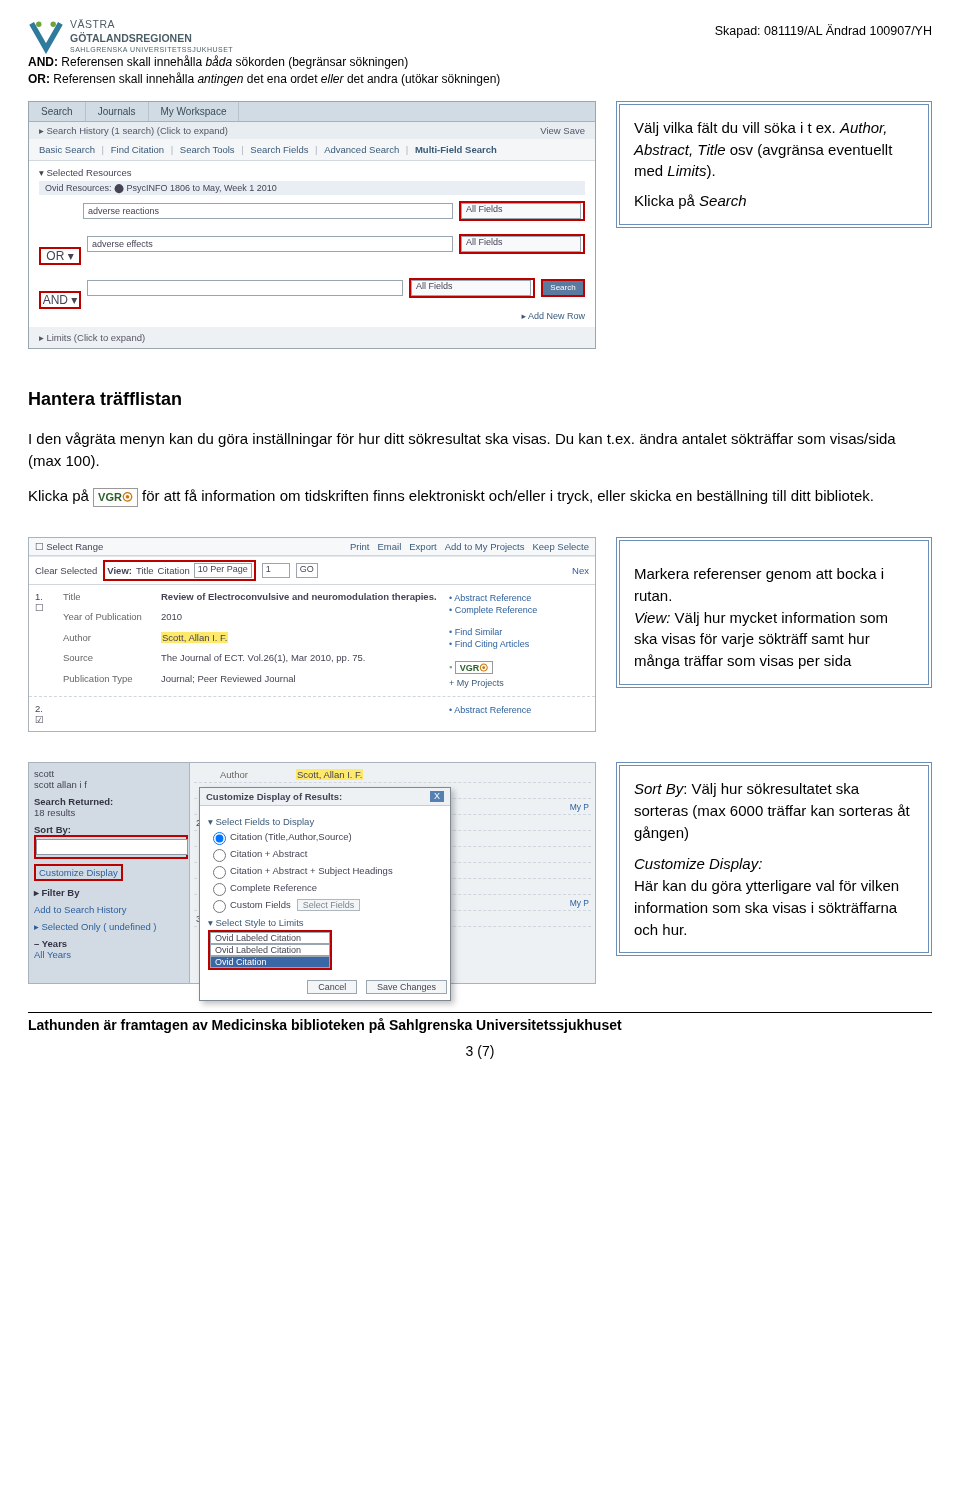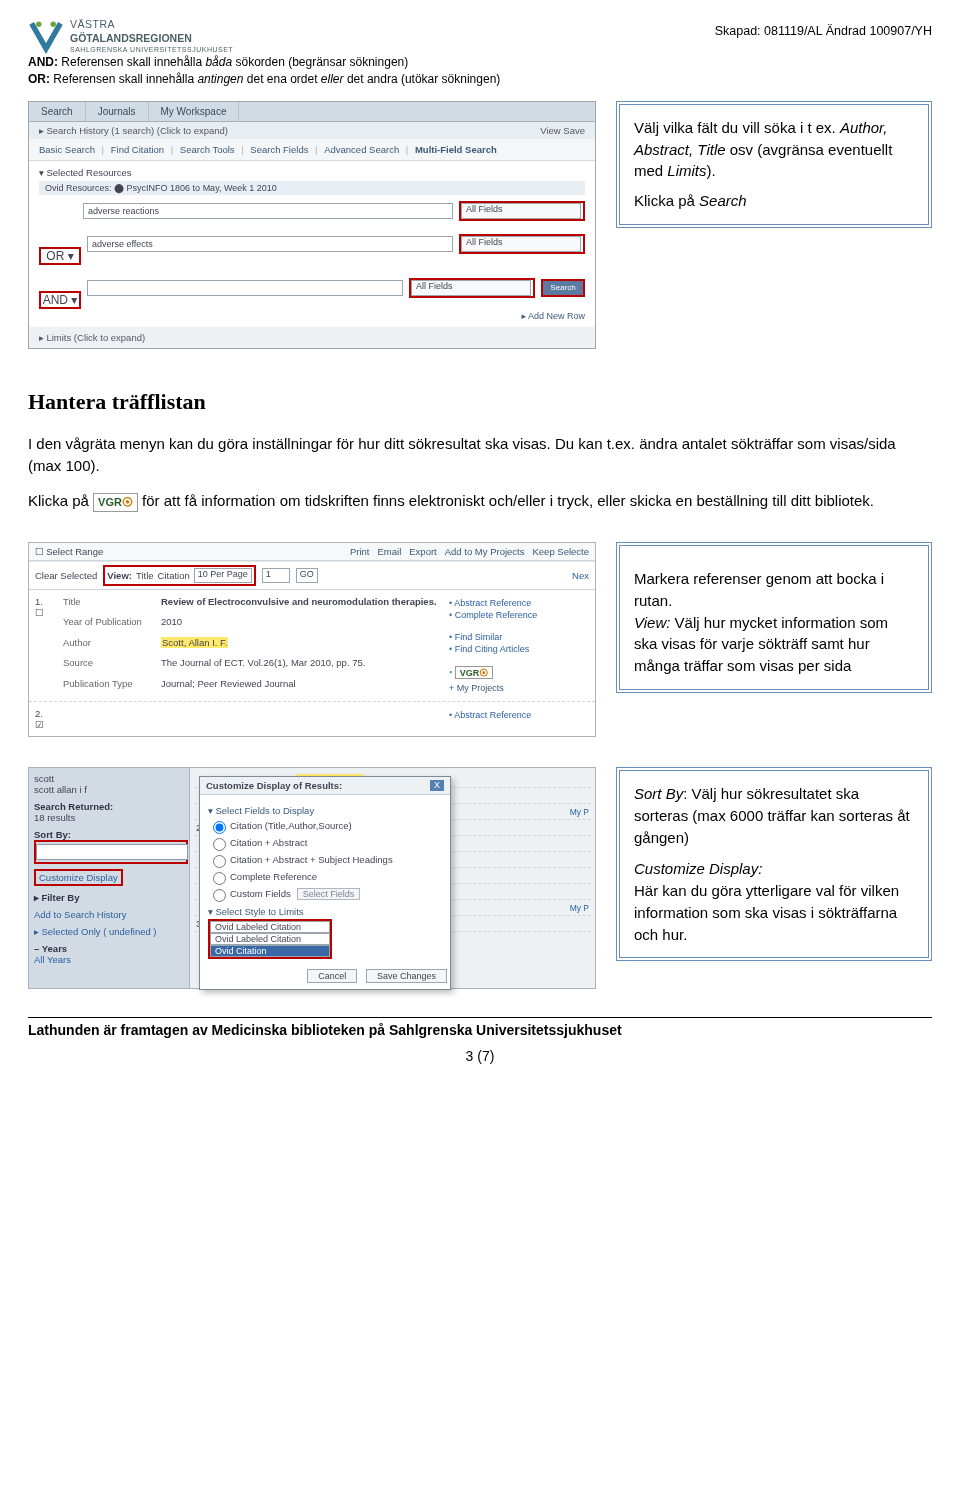--- a/index.html
+++ b/index.html
@@ -74,21 +74,21 @@
   .callout {
     border: 4px double #6a8fb8;
     background: #fff;
     padding: 12px 14px;
     font-size: 15px;
     line-height: 1.45;
     width: 280px;
   }
   .callout .ital { font-style: italic; }
 
-  h2.section { font-size: 22px; font-weight: bold; margin: 40px 0 18px 0; font-family: Liberation Serif, serif; }
+  h2.section { font-size: 18px; font-weight: bold; margin: 40px 0 18px 0; }
   .bodytext { font-size: 15px; line-height: 1.45; }
 
   .vgr-badge {
     display: inline-block;
     border: 1px solid #999;
     padding: 1px 4px 0 4px;
     font-size: 11px; font-weight: bold;
     color: #2a5d2a; background: #fdfdfd;
     vertical-align: middle;
   }
@@ -137,21 +137,21 @@
   .shot3 .sidebar .cust { border:2px solid #b00; display:inline-block; padding:1px 3px; color:#2a5f9e; margin-top:3px; }
   .shot3 .sidebar .drop { border:1px solid #8d98a2; background:#fff; width:100%; height:14px; margin:2px 0; }
   .shot3 .sidebar .sub { color:#2a5f9e; }
   .shot3 .under { flex:1; background:#eef1f4; padding:4px; }
   .shot3 .under .row { display:grid; grid-template-columns: 18px 70px 1fr; gap:6px; padding:2px; align-items:center; border-bottom:1px dashed #cfd6dd; }
   .shot3 .under .k { color:#666; }
   .shot3 .under .hl { background:#ffe96b; padding:0 1px; }
   .shot3 .under .mp { color:#2a5f9e; font-size:8.5px; text-align:right; }
 
   .dialog {
-    position:absolute; left:170px; top:8px;
+    position:absolute; left:170px; top:24px;
     width:250px; background:#fff; border:1px solid #7d8a96;
     box-shadow: 3px 3px 6px rgba(0,0,0,0.25);
     font-size:9.5px;
   }
   .dialog .d-head { display:flex; justify-content:space-between; background:#eef1f4; padding:3px 6px; border-bottom:1px solid #c4ccd4; }
   .dialog .d-head .x { background:#5581b2; color:#fff; width:14px; text-align:center; font-size:9px; }
   .dialog .d-body { padding:6px 8px; }
   .dialog .d-body .s-hd { color:#3a5a7a; margin:4px 0 2px; }
   .dialog .d-body label { display:block; margin:1px 0; }
   .dialog .d-body input[type=radio] { margin-right:4px; vertical-align:middle; }

